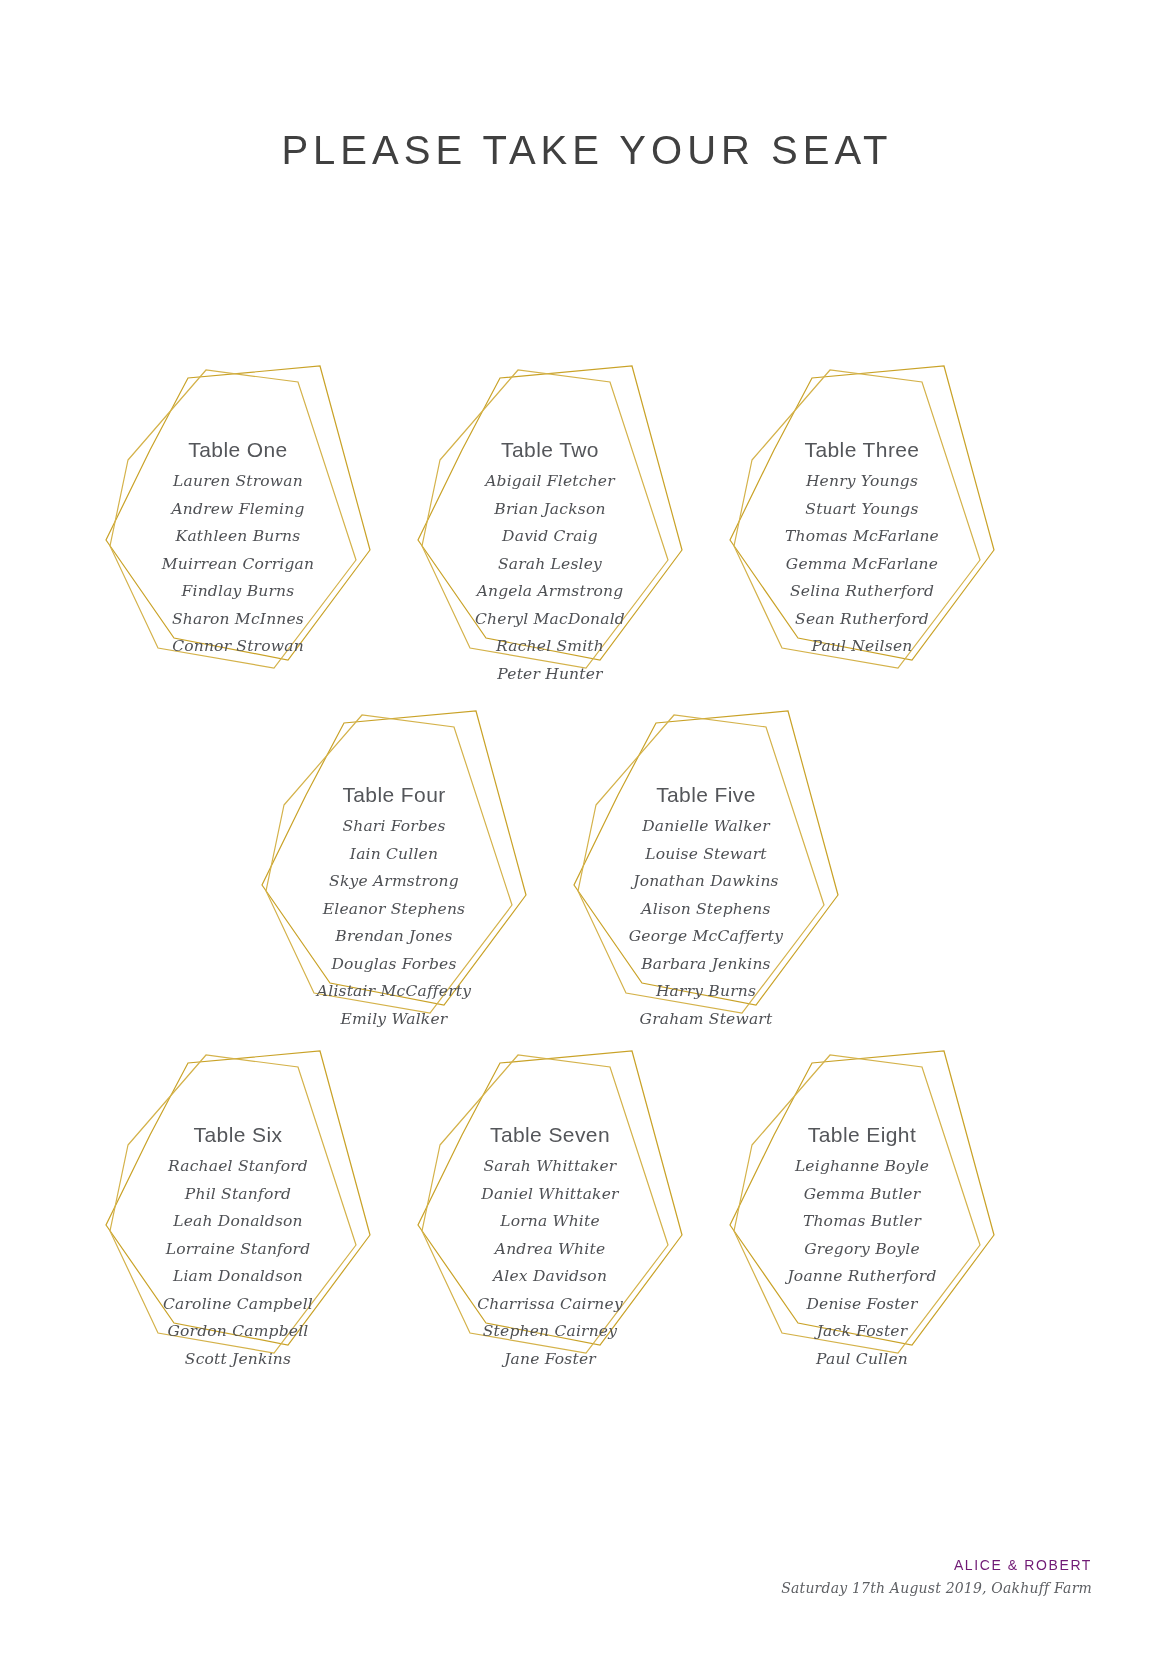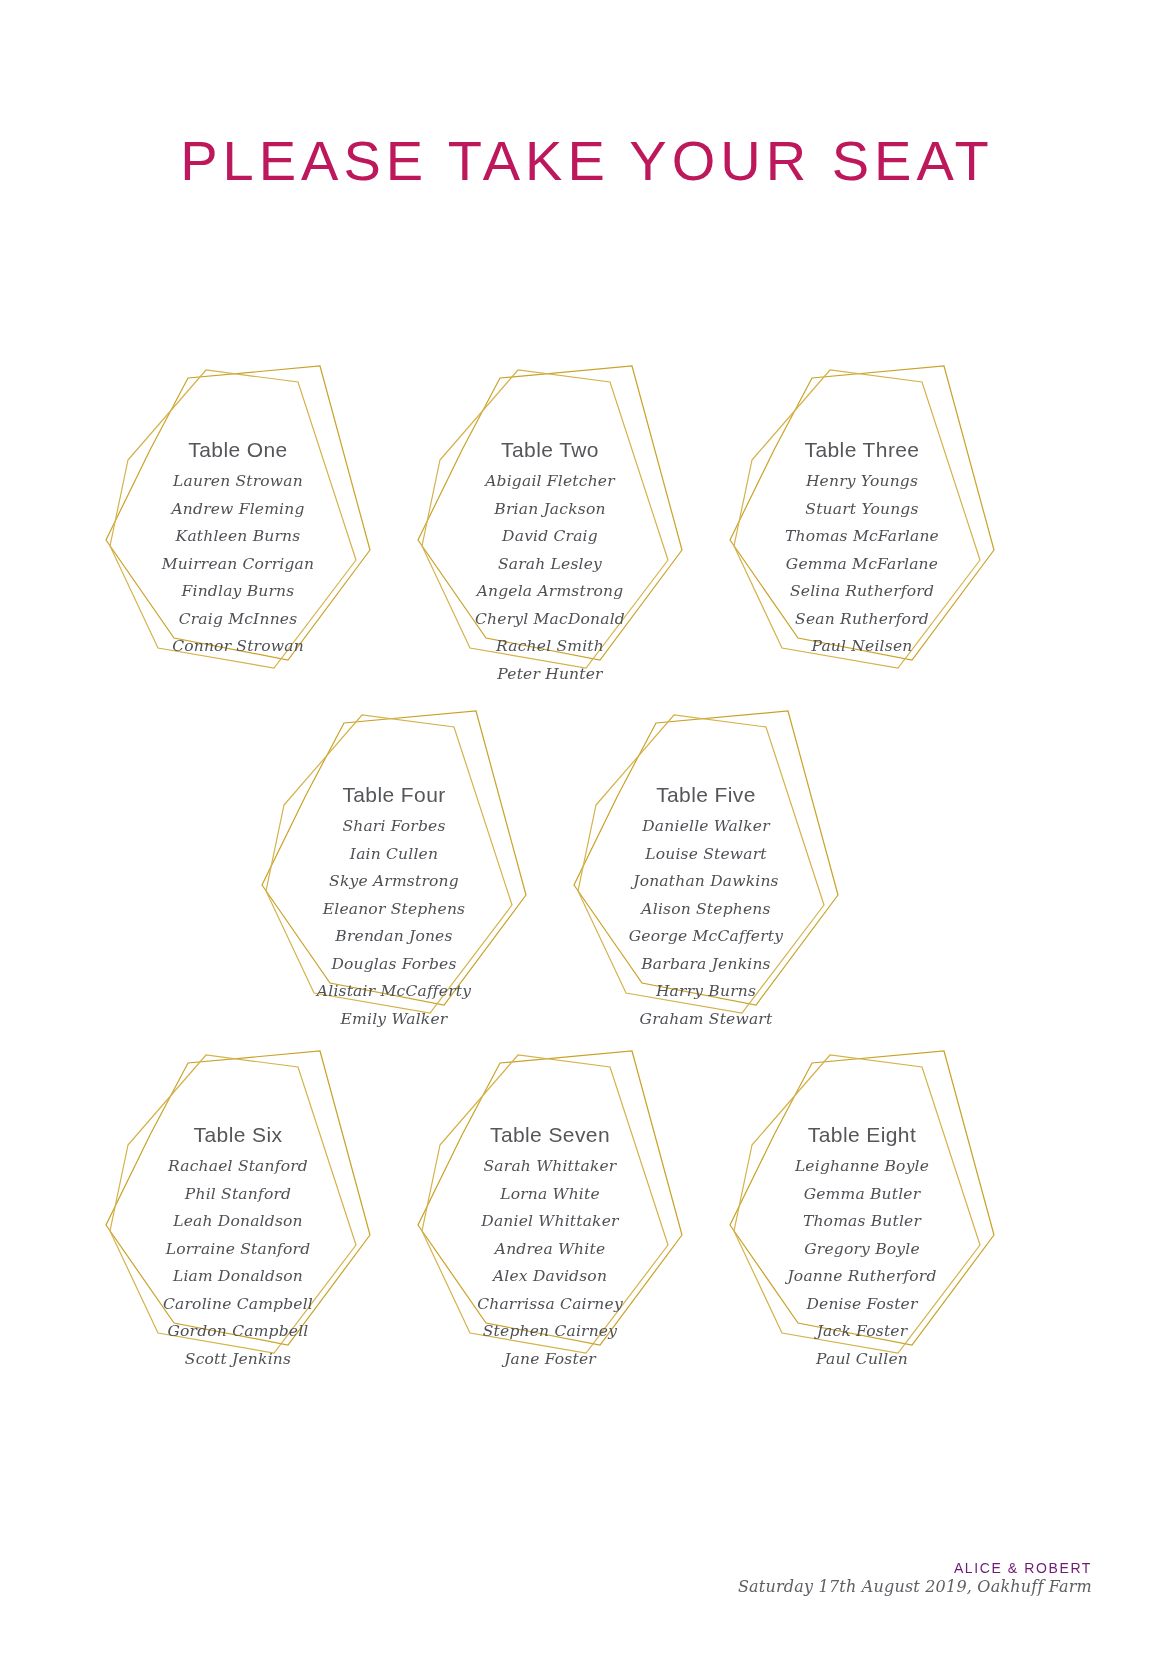--- a/index.html
+++ b/index.html
@@ -14,23 +14,23 @@
     font-family: "Liberation Sans", sans-serif;
     overflow: hidden;
   }
 
   .page-title {
     position: absolute;
     top: 128px;
     left: 0;
     width: 100%;
     text-align: center;
-    font-size: 56px;
+    font-size: 40px;
     letter-spacing: 5px;
-    color: #be185d;
+    color: #404040;
     font-weight: 400;
     font-family: "Liberation Sans", sans-serif;
   }
 
   .tables-area {
     position: absolute;
     top: 300px;
     left: 0;
     width: 966px;
     height: 1100px;
@@ -98,25 +98,25 @@
     bottom: 68px;
     text-align: right;
   }
   .footer-names {
     font-size: 14px;
     letter-spacing: 1.6px;
     color: #701a75;
     font-family: "Liberation Sans", sans-serif;
   }
   .footer-detail {
-    font-size: 16px;
+    font-size: 14px;
     color: #5d5f63;
     font-family: "DejaVu Serif", serif;
     font-style: italic;
-    margin-top: 1px;
+    margin-top: 7px;
     letter-spacing: 0.2px;
   }
 </style>
 </head>
 <body>
 
 <div class="page-title">PLEASE TAKE YOUR SEAT</div>
 
 <div class="tables-area">
 
@@ -125,21 +125,21 @@
       <polygon points="62,90 100,18 232,6 282,190 200,300 86,278 18,180" fill="none" stroke="#c9a227" stroke-width="1.2"></polygon>
       <polygon points="40,100 118,10 210,22 268,200 186,308 70,288 22,186" fill="none" stroke="#d4b24a" stroke-width="1.2"></polygon>
     </svg>
     <div class="card-content">
       <div class="table-name">Table One</div>
       <div class="guest">Lauren Strowan</div>
       <div class="guest">Andrew Fleming</div>
       <div class="guest">Kathleen Burns</div>
       <div class="guest">Muirrean Corrigan</div>
       <div class="guest">Findlay Burns</div>
-      <div class="guest">Craig McInnes</div>
+      <div class="guest">Sharon McInnes</div>
       <div class="guest">Connor Strowan</div>
     </div>
   </div>
 
   <div class="table-card row1 col2">
     <svg viewBox="0 0 300 330">
       <polygon points="62,90 100,18 232,6 282,190 200,300 86,278 18,180" fill="none" stroke="#c9a227" stroke-width="1.2"></polygon>
       <polygon points="40,100 118,10 210,22 268,200 186,308 70,288 22,186" fill="none" stroke="#d4b24a" stroke-width="1.2"></polygon>
     </svg>
     <div class="card-content">
@@ -227,22 +227,22 @@
   </div>
 
   <div class="table-card row3 col2">
     <svg viewBox="0 0 300 330">
       <polygon points="62,90 100,18 232,6 282,190 200,300 86,278 18,180" fill="none" stroke="#c9a227" stroke-width="1.2"></polygon>
       <polygon points="40,100 118,10 210,22 268,200 186,308 70,288 22,186" fill="none" stroke="#d4b24a" stroke-width="1.2"></polygon>
     </svg>
     <div class="card-content">
       <div class="table-name">Table Seven</div>
       <div class="guest">Sarah Whittaker</div>
+      <div class="guest">Daniel Whittaker</div>
       <div class="guest">Lorna White</div>
-      <div class="guest">Daniel Whittaker</div>
       <div class="guest">Andrea White</div>
       <div class="guest">Alex Davidson</div>
       <div class="guest">Charrissa Cairney</div>
       <div class="guest">Stephen Cairney</div>
       <div class="guest">Jane Foster</div>
     </div>
   </div>
 
   <div class="table-card row3 col3">
     <svg viewBox="0 0 300 330">

